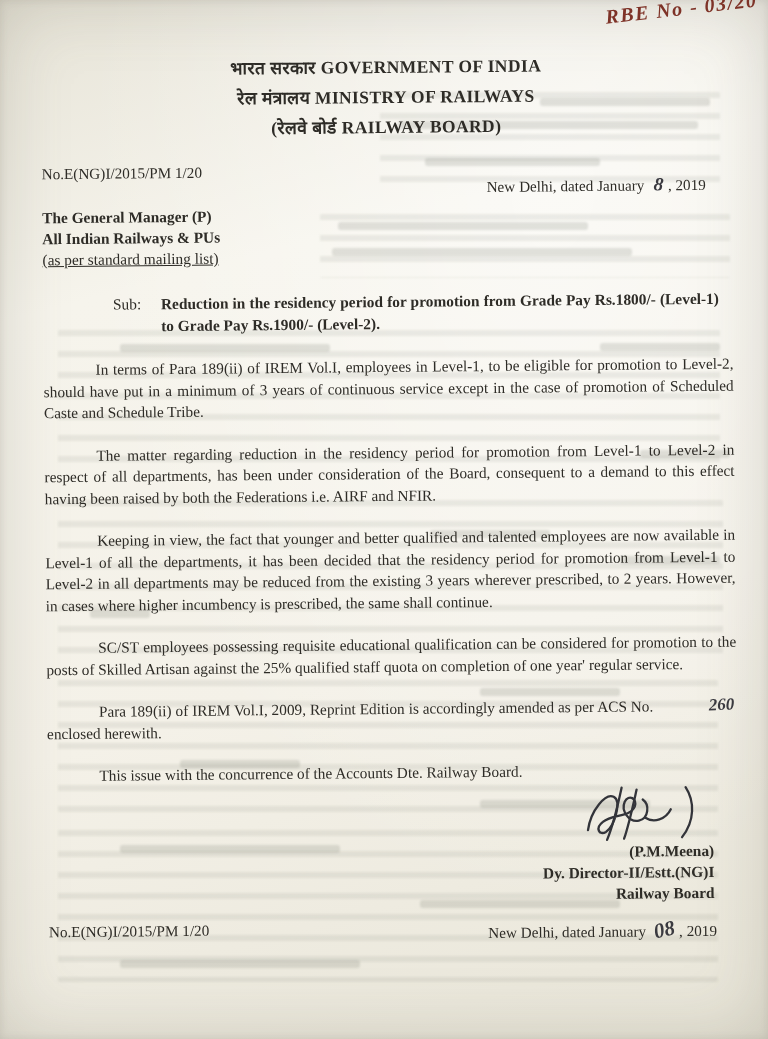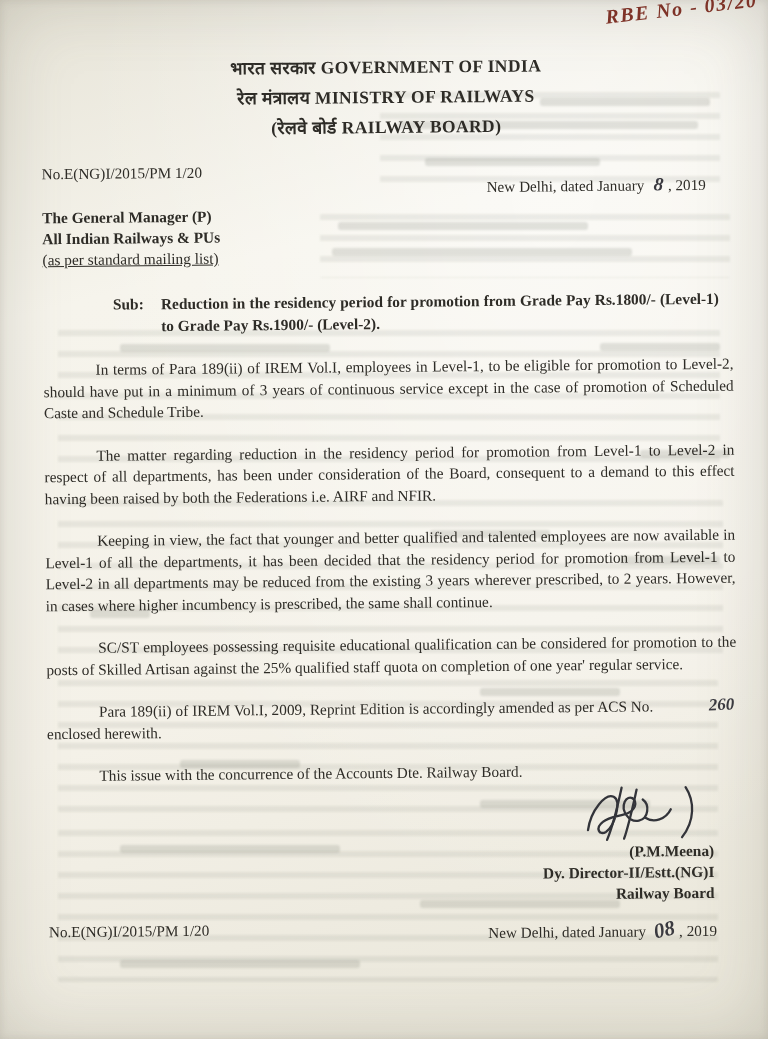--- a/index.html
+++ b/index.html
@@ -114,21 +114,21 @@
   .addr-bold { font-weight: bold; }
   .addr-underline { text-decoration: underline; }
   .subject {
     display: flex;
     margin-top: 24px;
     padding-left: 70px;
     padding-right: 14px;
     font-size: 15.4px;
     line-height: 22px;
   }
-  .subject .sub-label { flex: 0 0 48px; font-weight: bold; }
+  .subject .sub-label { flex: 0 0 48px; }
   .subject .sub-text { font-weight: bold; text-align: justify; }
   .para {
     margin: 21px 0 0 0;
     font-size: 15.3px;
     line-height: 21.5px;
     text-align: justify;
     text-indent: 52px;
   }
   .para .hand.acs {
     font-size: 17px;

